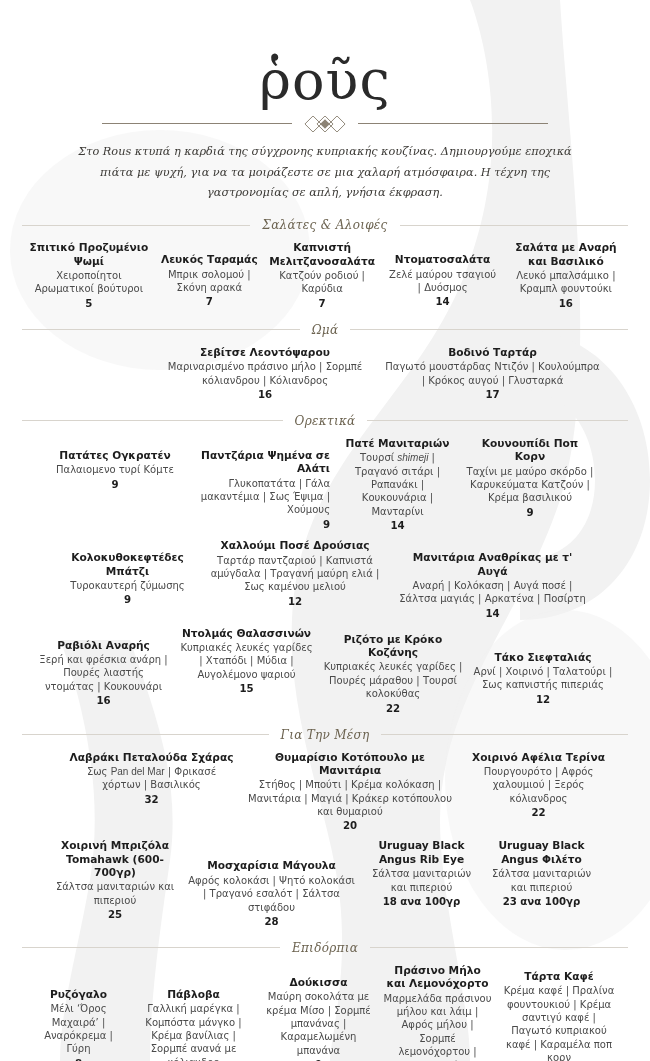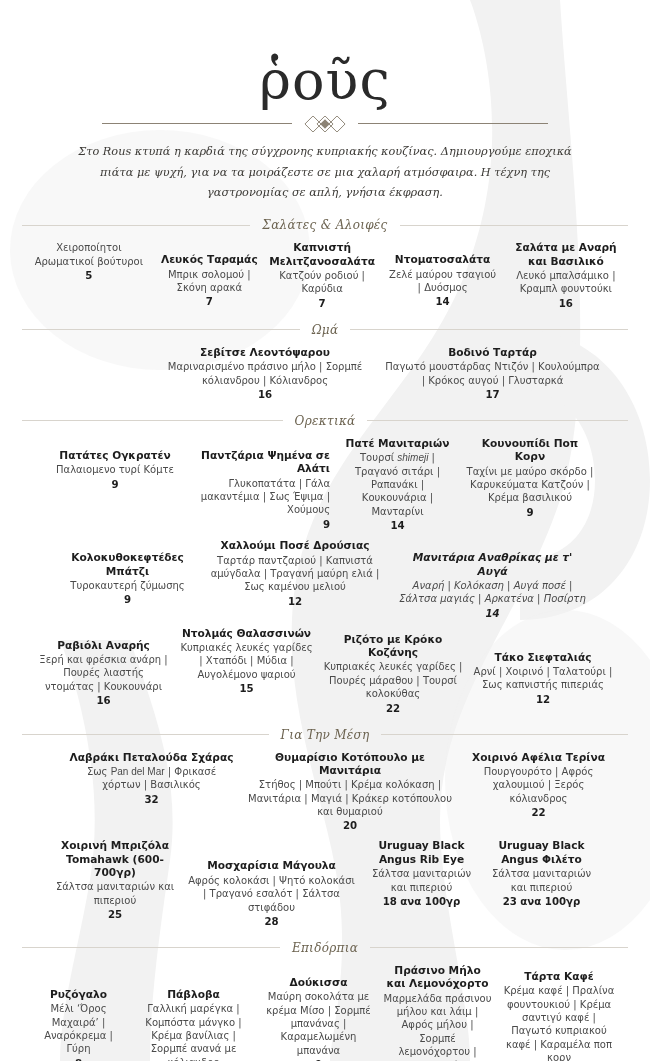--- a/index.html
+++ b/index.html
@@ -180,20 +180,21 @@
 
   <main id="sections-root">
       <section class="section">
         <div class="section-head">
           <span class="rule"></span>
           <h2>Σαλάτες &amp; Αλοιφές</h2>
           <span class="rule"></span>
         </div>
         <div class="row">
           <div class="dish" style="width: 140px;">
+            <div class="dish-name">Σπιτικό Προζυμένιο Ψωμί</div>
             <div class="dish-desc">Χειροποίητοι Αρωματικοί βούτυροι</div>
             <div class="dish-price">5</div>
           </div>
           <div class="dish" style="width: 112px; padding-top: 12px;">
             <div class="dish-name">Λευκός Ταραμάς</div>
             <div class="dish-desc">Μπρικ σολομού | Σκόνη αρακά</div>
             <div class="dish-price">7</div>
           </div>
           <div class="dish" style="width: 124px;">
             <div class="dish-name">Καπνιστή Μελιτζανοσαλάτα</div>
@@ -263,21 +264,21 @@
           <div class="dish" style="width: 140px; padding-top: 12px;">
             <div class="dish-name">Κολοκυθοκεφτέδες Μπάτζι</div>
             <div class="dish-desc">Τυροκαυτερή ζύμωσης</div>
             <div class="dish-price">9</div>
           </div>
           <div class="dish" style="width: 195px;">
             <div class="dish-name">Χαλλούμι Ποσέ Δρούσιας</div>
             <div class="dish-desc">Ταρτάρ παντζαριού | Καπνιστά αμύγδαλα | Τραγανή μαύρη ελιά | Σως καμένου μελιού</div>
             <div class="dish-price">12</div>
           </div>
-          <div class="dish" style="width: 200px; padding-top: 12px; font-style: italic;">
+          <div class="dish" style="width: 200px; padding-top: 12px;">
             <div class="dish-name">Μανιτάρια Αναθρίκας με τ' Αυγά</div>
             <div class="dish-desc">Αναρή | Κολόκαση | Αυγά ποσέ | Σάλτσα μαγιάς | Αρκατένα | Ποσίρτη</div>
             <div class="dish-price">14</div>
           </div>
         </div>
         <div class="row" style="margin-top: 8px;">
           <div class="dish" style="width: 143px; padding-top: 12px;">
             <div class="dish-name">Ραβιόλι Αναρής</div>
             <div class="dish-desc">Ξερή και φρέσκια ανάρη | Πουρές λιαστής ντομάτας | Κουκουνάρι</div>
             <div class="dish-price">16</div>

